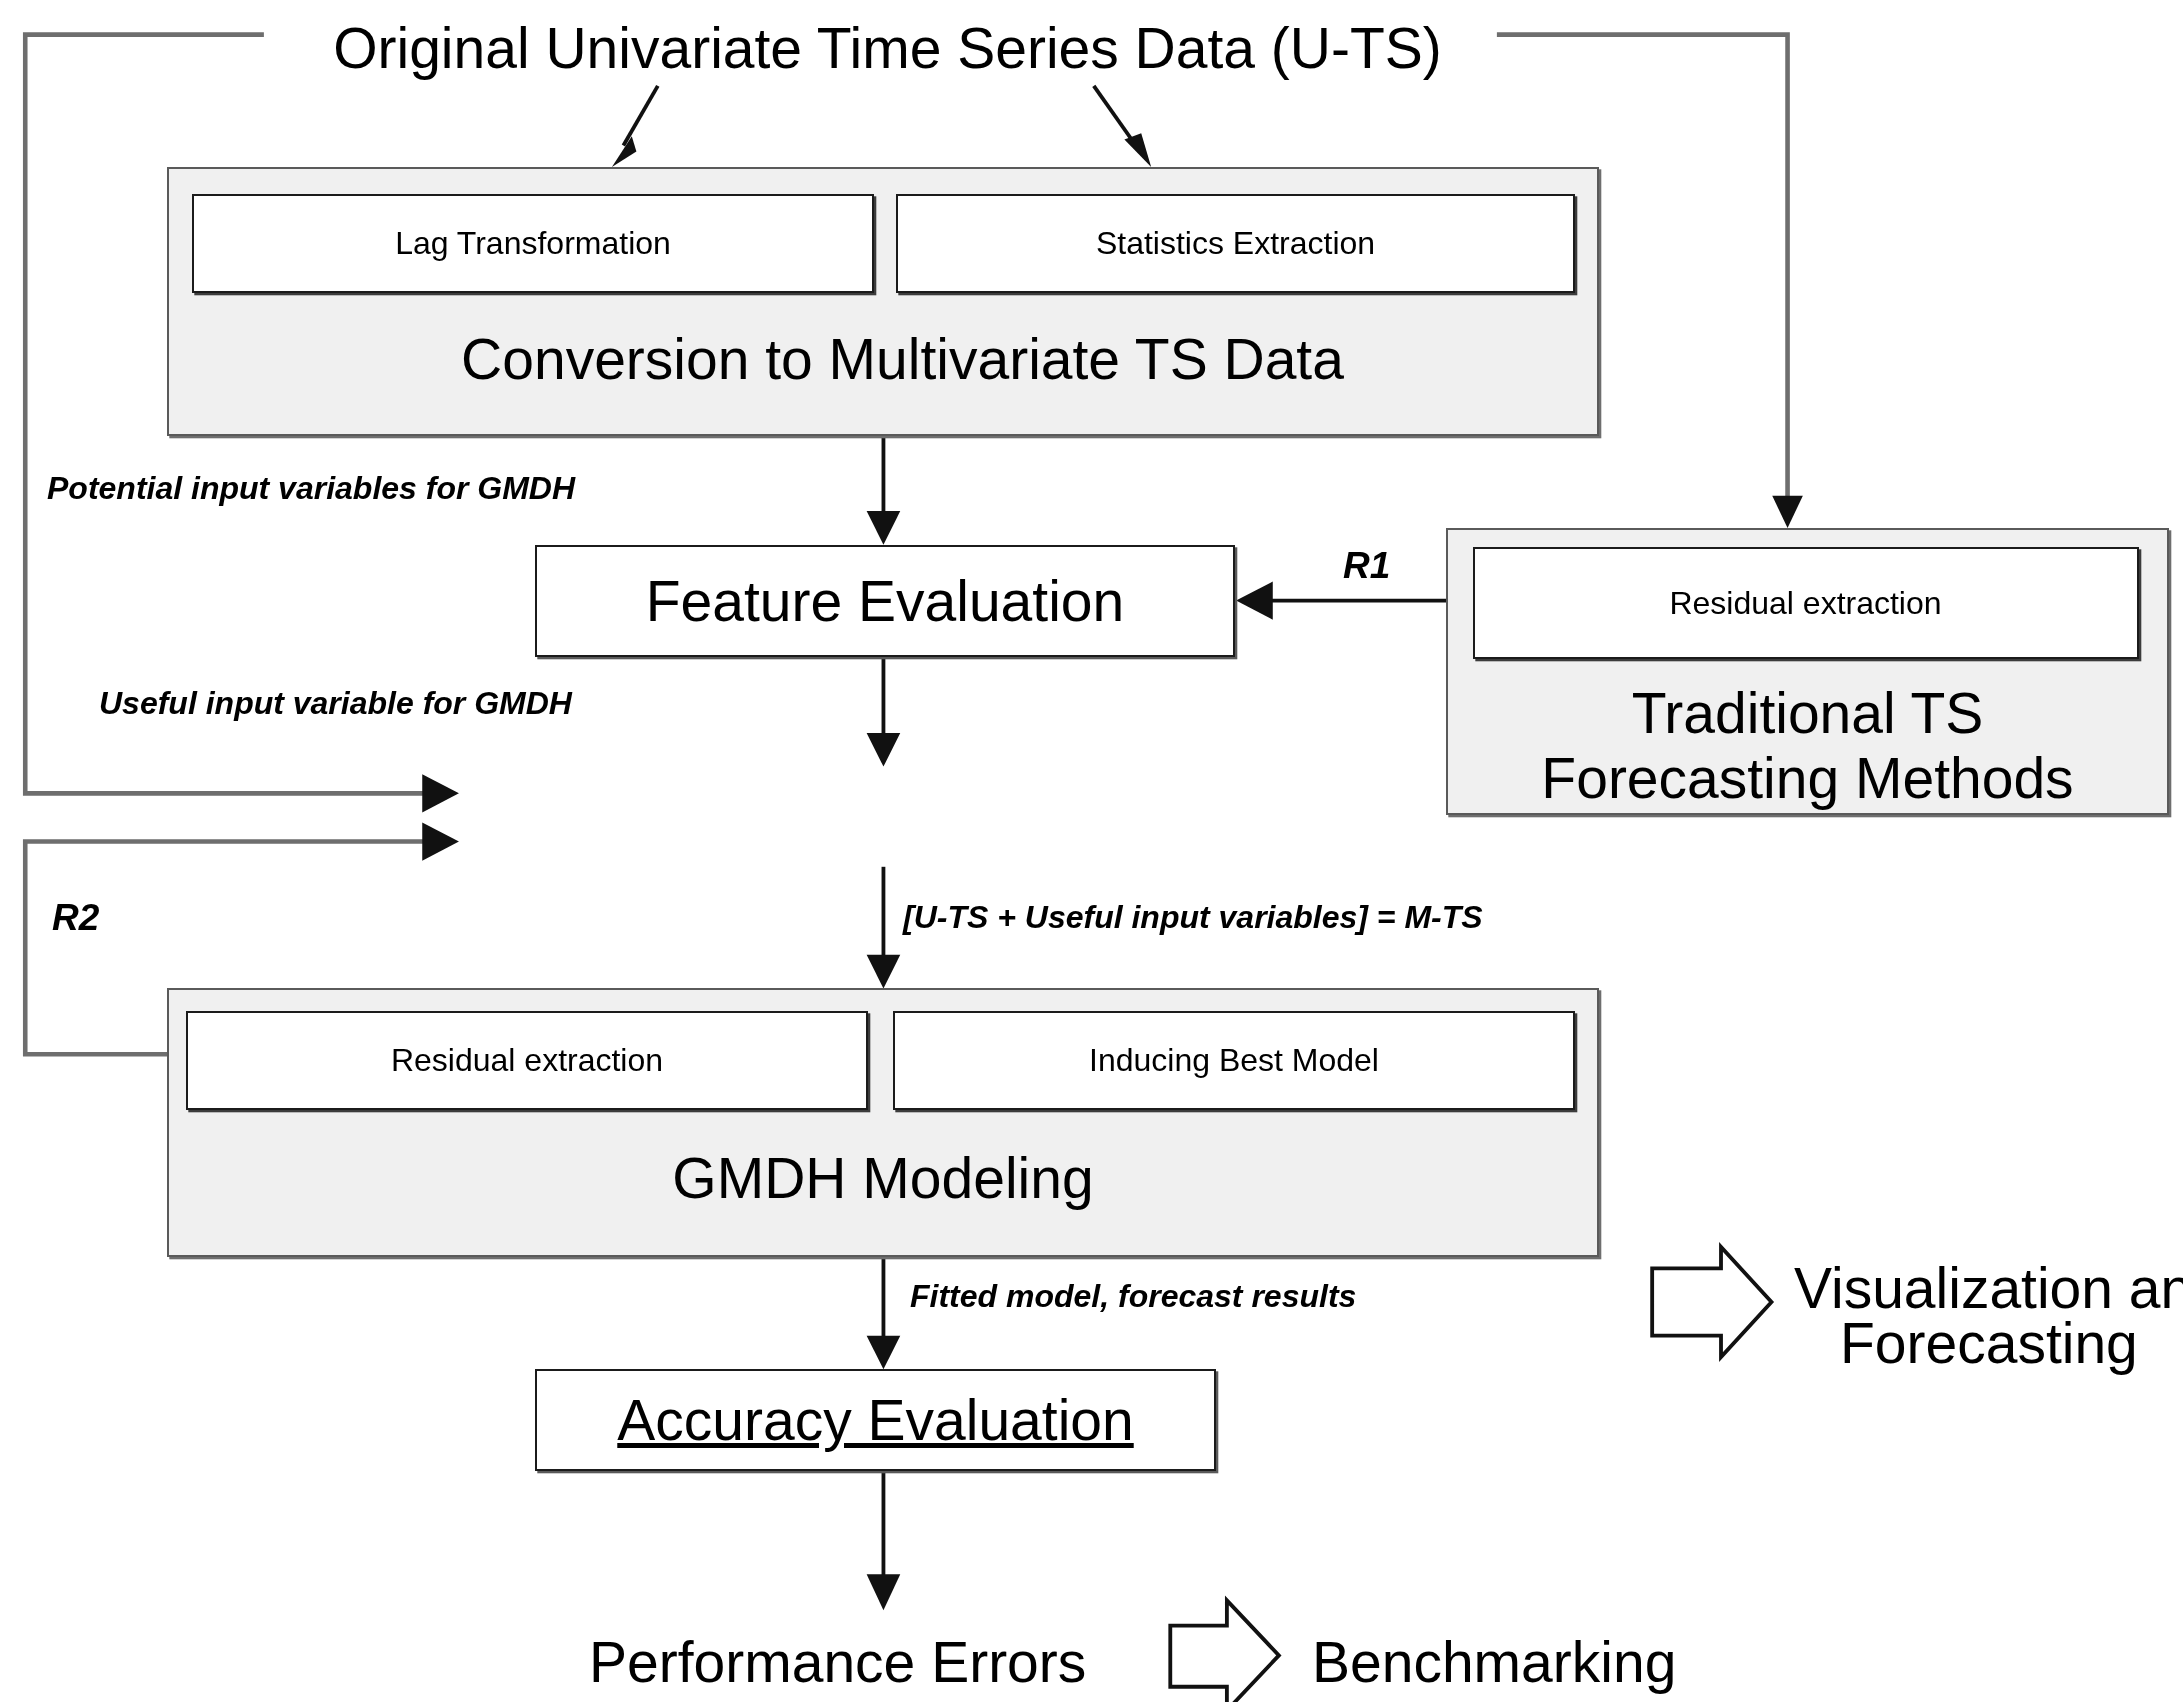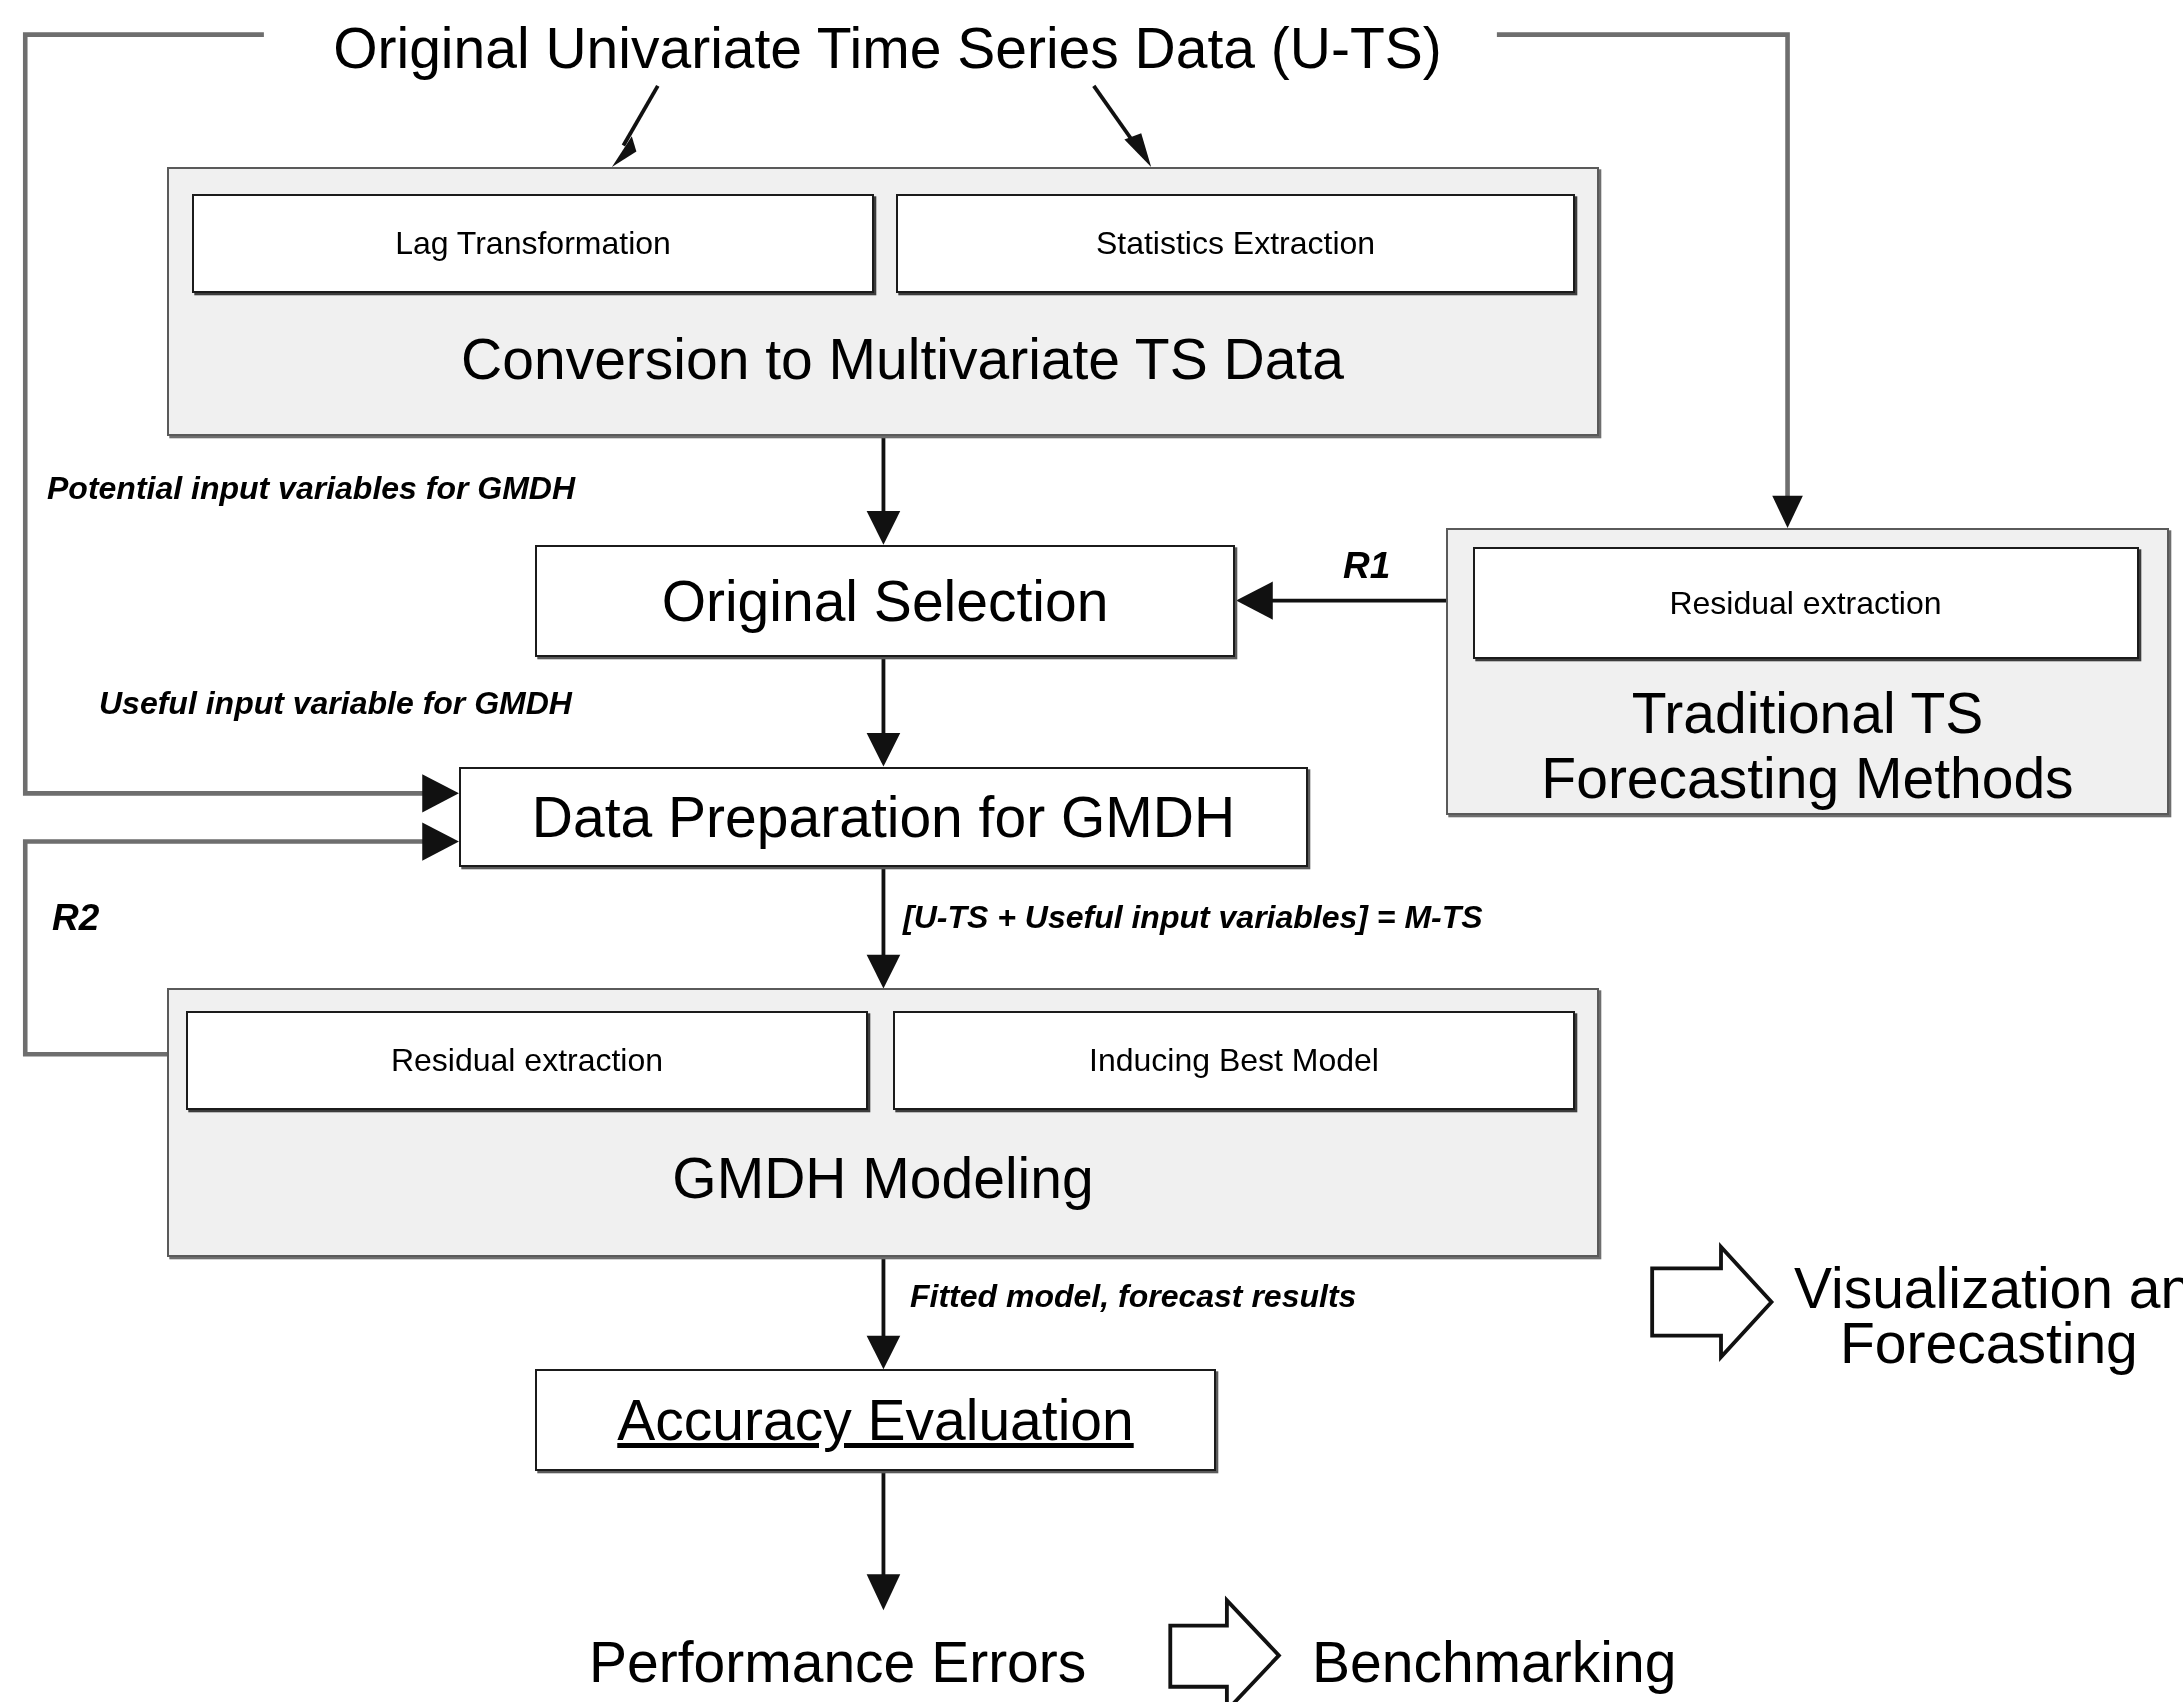--- a/index.html
+++ b/index.html
@@ -131,34 +131,31 @@
     <div class="node box" style="left:23px;top:24.5px;width:682px;height:99px;">
       <span class="t50">Lag Transformation</span>
     </div>
     <div class="node box" style="left:727px;top:24.5px;width:679px;height:99px;">
       <span class="t50">Statistics Extraction</span>
     </div>
     <div class="grouplabel t56" style="top:157px;margin-left:39px;">Conversion to Multivariate TS Data</div>
   </div>
 
   <div class="node plainbox" style="left:535px;top:545px;width:700px;height:112px;">
-    <span class="t56">Original Selection</span>
+    <span class="t56">Feature Evaluation</span>
   </div>
 
   <div class="node group" style="left:1446px;top:528px;width:723px;height:287px;">
     <div class="node box" style="left:24.5px;top:17px;width:666px;height:112px;">
       <span class="t50">Residual extraction</span>
     </div>
     <div class="grouplabel t56" style="top:150px;">Traditional TS</div>
     <div class="grouplabel t56" style="top:215px;">Forecasting Methods</div>
   </div>
 
-  <div class="node plainbox" style="left:459px;top:767px;width:849px;height:100px;">
-    <span class="t56">Data Preparation for GMDH</span>
-  </div>
 
   <div class="node group" style="left:167px;top:988px;width:1432px;height:269px;">
     <div class="node box" style="left:17px;top:21.4px;width:682px;height:99px;">
       <span class="t50">Residual extraction</span>
     </div>
     <div class="node box" style="left:724px;top:21.4px;width:682px;height:99px;">
       <span class="t50">Inducing Best Model</span>
     </div>
     <div class="grouplabel t56" style="top:155px;">GMDH Modeling</div>
   </div>

